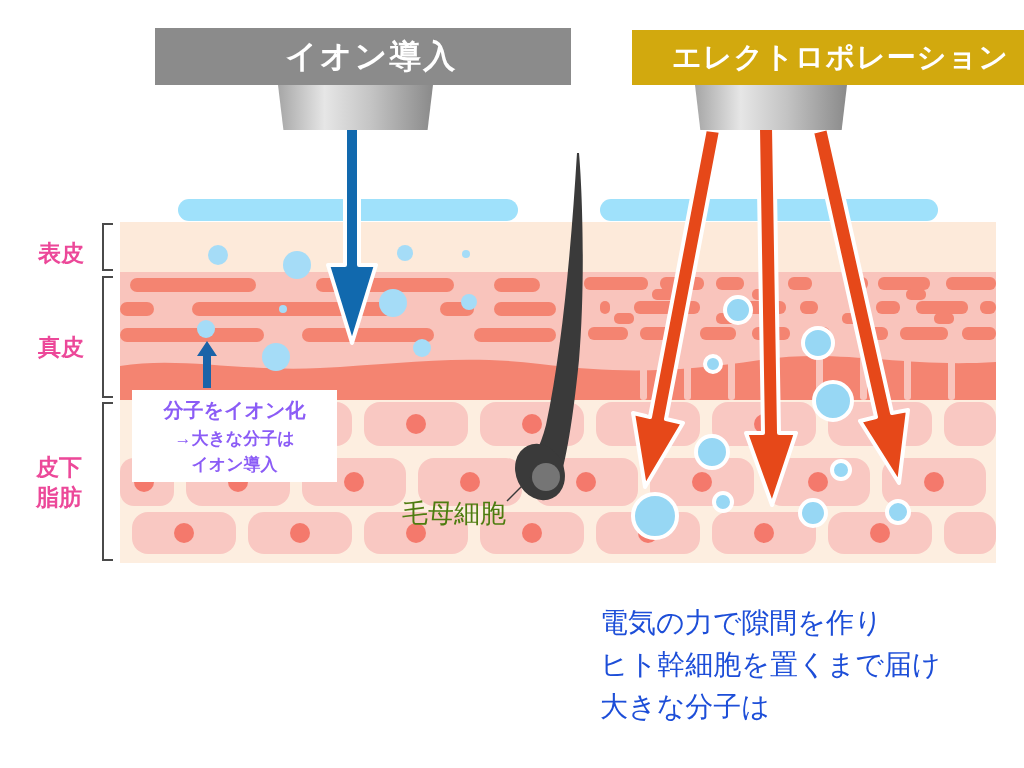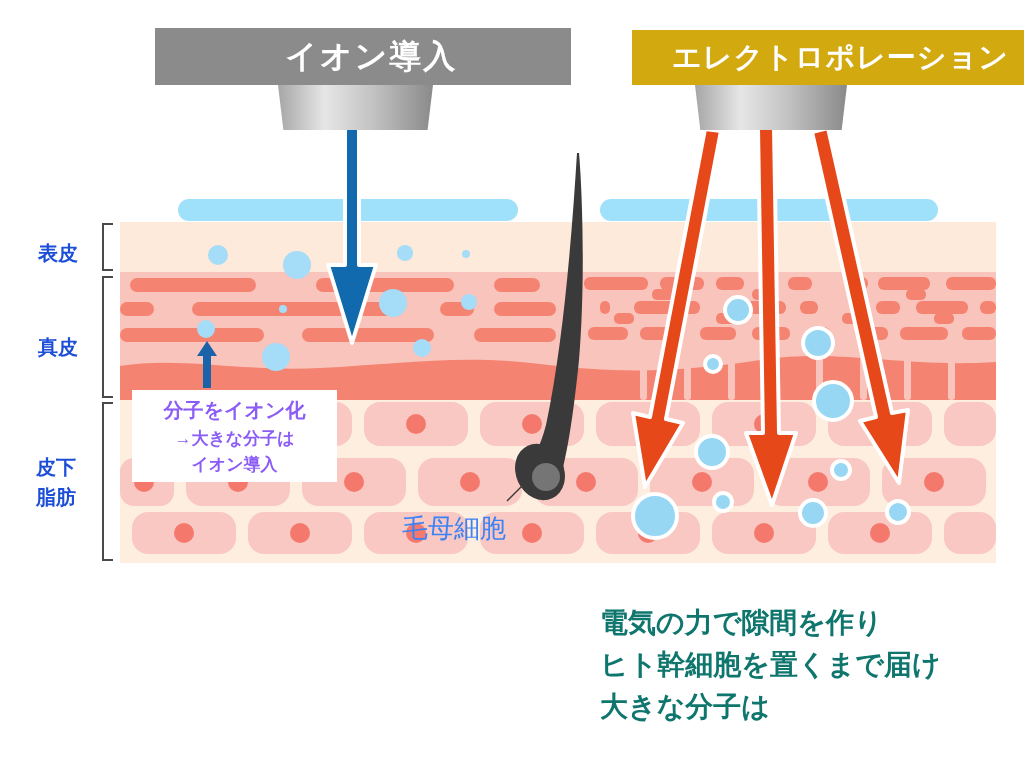--- a/index.html
+++ b/index.html
@@ -30,36 +30,36 @@
   .hdr-ion{left:155px;top:28px;width:400px;height:57px;background:#8b8b8b;font-size:32px;letter-spacing:2px;}
   .hdr-ep{left:588px;top:30px;width:385px;height:55px;background:#d2a90e;font-size:29px;letter-spacing:1px;margin-left:44px;}
 
   
   .head{background:linear-gradient(90deg,#a6a6a6 0%,#e6e6e6 30%,#c4c4c4 60%,#8a8a8a 100%);
         clip-path:polygon(0% 0%,100% 0%,96.5% 100%,3.5% 100%);}
   .head-ion{left:278px;top:85px;width:155px;height:45px;}
   .head-ep{left:695px;top:85px;width:152px;height:45px;}
 
   
-  .layer-label{color:#1d4ed8;font-size:20px;font-weight:bold;line-height:30px;}
+  .layer-label{color:#ec4899;font-size:23px;font-weight:bold;line-height:30px;}
   .lab-epi{left:38px;top:238px;}
   .lab-derm{left:38px;top:332px;text-align:center;}
   .lab-fat{left:36px;top:452px;width:52px;}
 
   
   .note-box{left:132px;top:390px;width:205px;height:92px;background:#ffffff;color:#8b5cf6;
             text-align:center;display:flex;flex-direction:column;justify-content:center;gap:3px;}
   .note-l1{font-size:20px;font-weight:bold;}
   .note-l2{font-size:17px;font-weight:bold;}
 
   
-  .hair-label{left:402px;top:496px;color:#3b82f6;font-size:26px;margin-top:15px;}
-
-  
-  .caption{left:600px;top:602px;color:#0f766e;font-size:28px;font-weight:bold;line-height:42px;}
+  .hair-label{left:402px;top:496px;color:#4d7c0f;font-size:26px;}
+
+  
+  .caption{left:600px;top:602px;color:#1d4ed8;font-size:28px;font-weight:normal;line-height:42px;}
 </style>
 </head>
 <body>
 
 <div class="canvas">
 
   <svg width="1024" height="768" viewBox="0 0 1024 768">
 
     <g>
       <rect class="f-epi" x="120" y="222" width="876" height="50"></rect>

